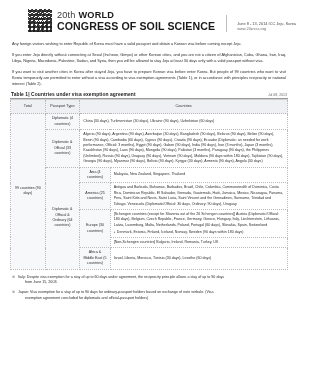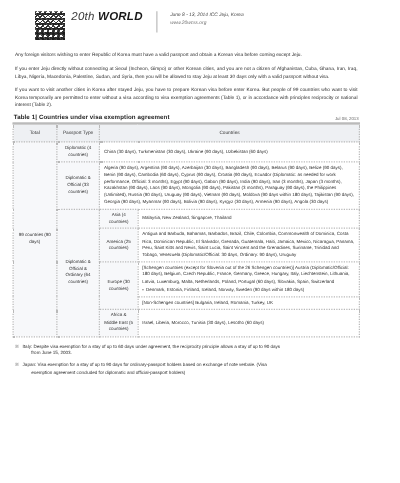--- a/index.html
+++ b/index.html
@@ -18,24 +18,23 @@
     position: relative;
     width: 298px;
     height: 386px;
     box-sizing: border-box;
     padding: 7px 10px 0 10px;
   }
 
   
   .masthead {
     display: flex;
-    align-items: flex-start;
+    align-items: flex-end;
     gap: 5px;
     padding: 2px 0 6px 18px;
-    font-style: italic;
   }
   .logo-mark {
     width: 24px;
     height: 23px;
     flex: 0 0 auto;
     background-color: #ffffff;
     background-image:
       repeating-linear-gradient(135deg, #2f2f2f 0 1px, rgba(255,255,255,0) 1px 3px),
       repeating-linear-gradient(45deg, #4a4a4a 0 1px, rgba(255,255,255,0) 1px 3px),
       repeating-linear-gradient(0deg, #1d1d1d 0 2px, #ffffff 2px 4px);
@@ -186,20 +185,21 @@
 </style>
 </head>
 <body>
 
 <div class="page">
 
   <div class="masthead">
     <div class="logo-mark"></div>
     <div class="title-block">
       <div class="title-line1"><span>20th </span><b>WORLD</b></div>
+      <div class="title-line2">CONGRESS OF SOIL SCIENCE</div>
     </div>
     <div class="mast-divider"></div>
     <div class="mast-meta">
       <div>June 8 - 13, 2014  ICC Jeju, Korea</div>
       <div class="url">www.20wcss.org</div>
     </div>
   </div>
 
   <div class="intro">
     <p class="para">Any foreign visitors wishing to enter Republic of Korea must have a valid passport and obtain a Korean visa before coming except Jeju.</p>

